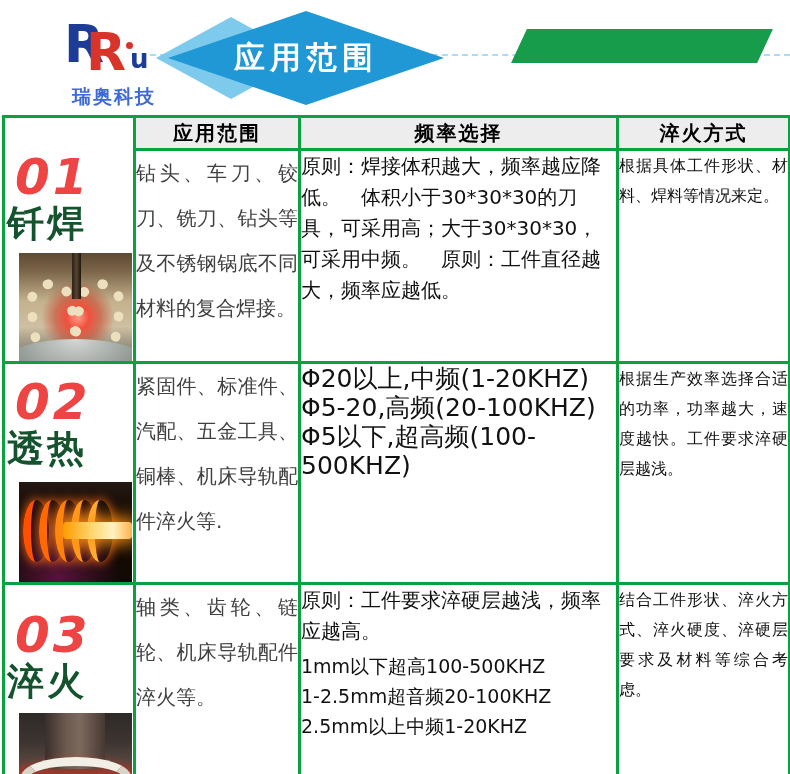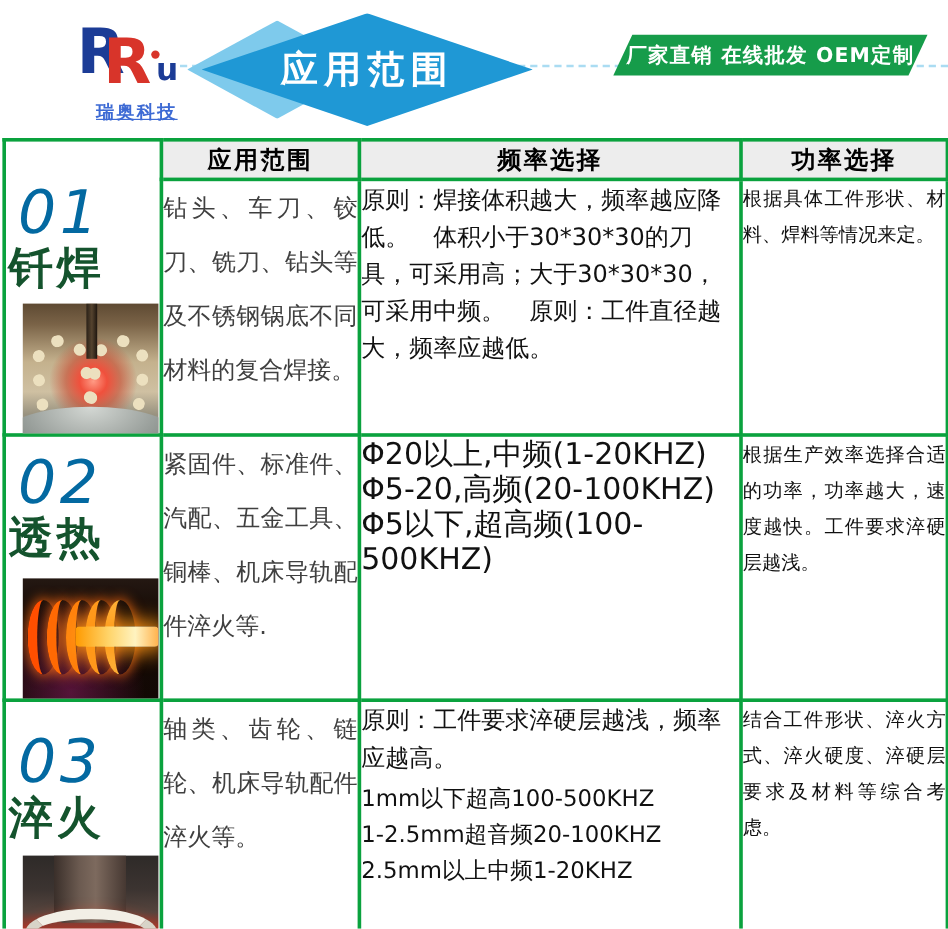--- a/index.html
+++ b/index.html
@@ -9,21 +9,21 @@
   
   .top-banner { position:absolute; left:0; top:0; width:790px; height:115px; background:#ffffff; }
   .dash-line { position:absolute; left:150px; top:54px; width:640px; border-top:2px dashed #aadcf2; z-index:1; }
 
   .logo { position:absolute; left:56px; top:20px; width:116px; text-align:center; z-index:3; }
   .logo-mark { position:relative; height:60px; }
   .logo-mark .l-navy { position:absolute; left:8px; top:-6px; font-size:52px; font-weight:900; color:#1c3c96; }
   .logo-mark .l-red  { position:absolute; left:30px; top:2px; font-size:52px; font-weight:900; color:#d8342a; }
   .logo-mark .l-u    { position:absolute; left:74px; top:24px; font-size:26px; font-weight:900; color:#1c3c96; }
   .logo-mark .l-dot  { position:absolute; left:70px; top:22px; width:7px; height:7px; background:#d8342a; border-radius:50%; }
-  .logo-name { margin-top:4px; color:#3d6ad4; font-weight:bold; font-size:15px; letter-spacing:2px;text-decoration:underline; }
+  .logo-name { margin-top:4px; color:#3d6ad4; font-weight:bold; font-size:19px; letter-spacing:2px; }
 
   .diamond { position:absolute; left:168px; top:11px; width:276px; height:94px; z-index:2; }
   .diamond .facet { position:absolute; left:-12px; top:6px; width:150px; height:82px;
       background:#7ecaec; clip-path:polygon(50% 0,100% 50%,50% 100%,0 50%); }
   .diamond .shape { position:absolute; inset:0; background:#1f98d5;
       clip-path:polygon(50% 0,100% 50%,50% 100%,0 50%); }
   .diamond .title { position:absolute; inset:0; display:flex; align-items:center; justify-content:center;
       color:#ffffff; font-size:31px; font-weight:bold; letter-spacing:5px; z-index:2; }
 
   .ribbon { position:absolute; left:519px; top:29px; width:246px; height:34px; background:#169c4a;
@@ -43,21 +43,21 @@
   .cell-freq  { font-size:20px; line-height:31px; color:#111; padding:0 8px 0 13px; }
   .cell-power { font-size:16px; line-height:30px; color:#111; padding:0 4px 0 9px; text-align:justify; }
 
   .pt-r1a { padding-top:22px; } .pt-r1f { padding-top:16px; } .pt-r1p { padding-top:32px; }
   .pt-r2a { padding-top:42px; } .pt-r2f { padding-top:56px; } .pt-r2p { padding-top:40px; }
   .pt-r3a { padding-top:56px; } .pt-r3f { padding-top:28px; } .pt-r3p { padding-top:54px; }
   .freq-lines2 { font-size:25px; line-height:29px; }
   .freq-lines3 { font-size:19px; line-height:30px; }
 
   .side-cell { background:#ffffff; }
-  .num { font-size:50px; line-height:52px; font-weight:normal; font-style:italic; color:#0369a1;
+  .num { font-size:50px; line-height:52px; font-weight:bold; font-style:italic; color:#ef4444;
       margin-left:10px; letter-spacing:3px; }
   .side-label { font-size:37px; line-height:42px; font-weight:bold; color:#14532d;
       margin-left:2px; letter-spacing:3px; }
   .mt-r1 { margin-top:33px; } .mt-r2 { margin-top:12px; } .mt-r3 { margin-top:24px; }
 
   
   .photo { position:relative; width:113px; margin:8px 0 0 14px; overflow:hidden; }
   .p1 { height:108px;
     background:
       radial-gradient(circle at 52% 60%, #ff9a84 0%, #f0503c 13%, rgba(200,70,45,.6) 26%, rgba(160,120,70,0) 42%),
@@ -110,21 +110,20 @@
       <div class="logo-name">瑞奥科技</div>
     </div>
 
     <div class="diamond">
       <div class="facet"></div>
       <div class="shape"></div>
       <div class="title">应用范围</div>
     </div>
 
     <div class="ribbon"></div>
-    <div class="ribbon-text">厂家直销 在线批发 OEM定制</div>
   </div>
 
   <table class="apps-table">
     <colgroup>
       <col style="width:131px">
         <col style="width:165px">
         <col style="width:318px">
         <col style="width:172px">
     </colgroup>
 
@@ -135,21 +134,21 @@
         <div class="side-label">钎焊</div>
         <div class="photo p1">
           <div class="coil left"></div>
           <div class="coil right"></div>
           <div class="rod"></div>
           <div class="base"></div>
         </div>
       </td>
       <th>应用范围</th>
       <th>频率选择</th>
-      <th>功率选择</th>
+      <th>淬火方式</th>
     </tr>
 
     <tr style="height:199px">
       <td class="cell-app pt-r1a">钻头、车刀、铰刀、铣刀、钻头等及不锈钢锅底不同材料的复合焊接。</td>
       <td class="cell-freq pt-r1f">原则：焊接体积越大，频率越应降低。　体积小于30*30*30的刀具，可采用高；大于30*30*30，可采用中频。　原则：工件直径越大，频率应越低。</td>
       <td class="cell-power pt-r1p">根据具体工件形状、材料、焊料等情况来定。</td>
     </tr>
 
     <tr style="height:206px">
       <td class="side-cell">

